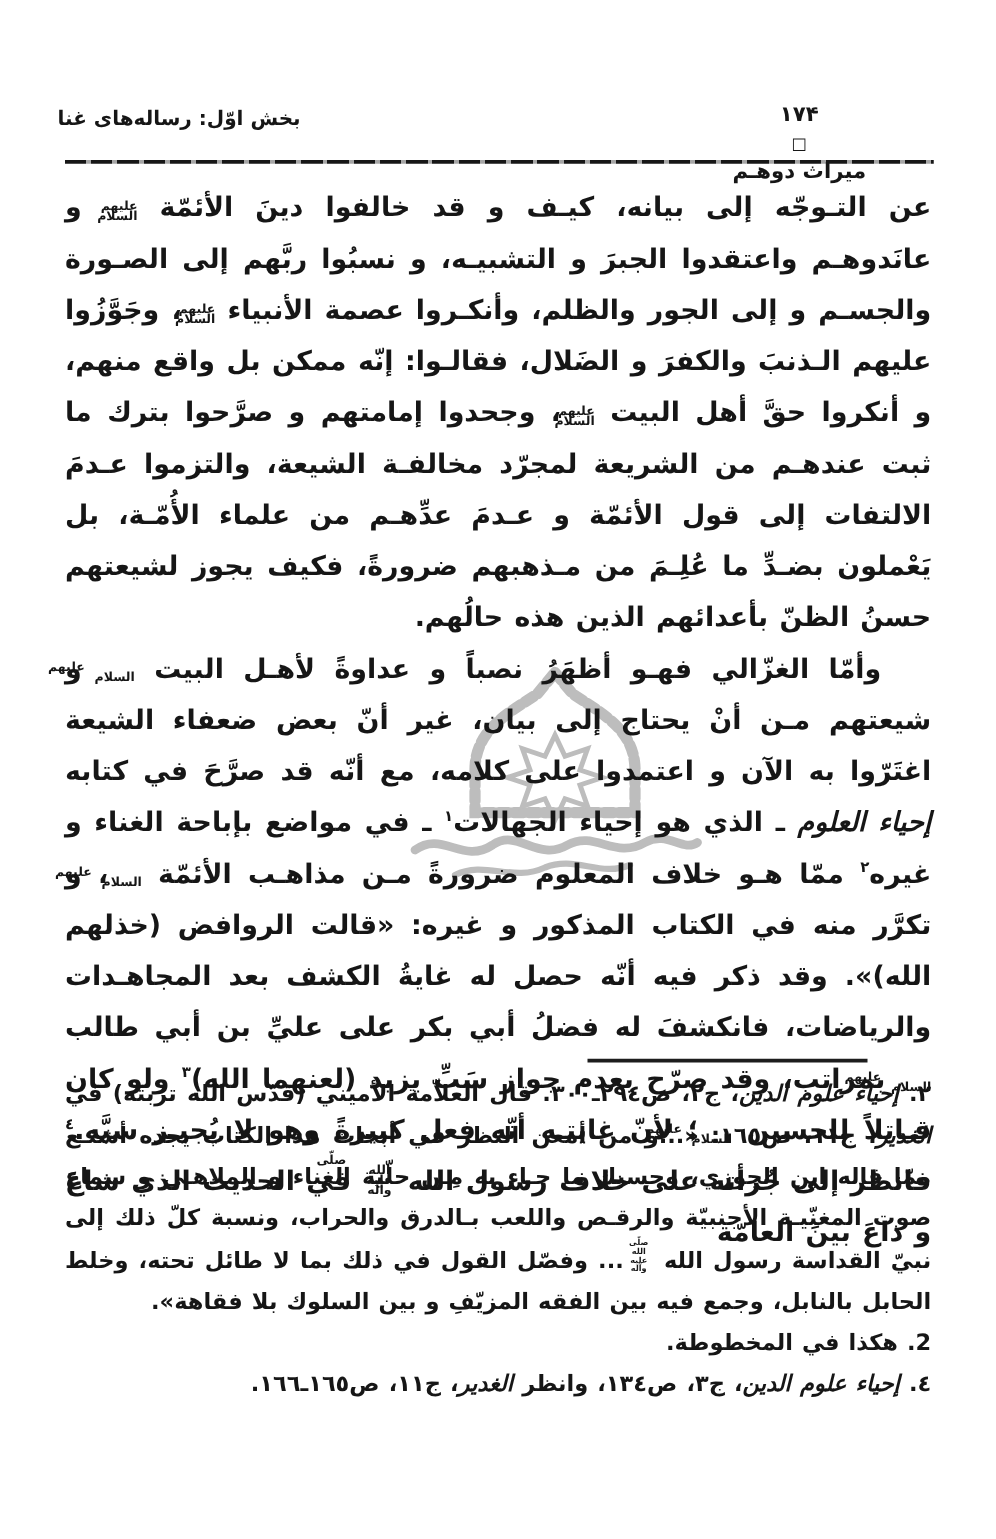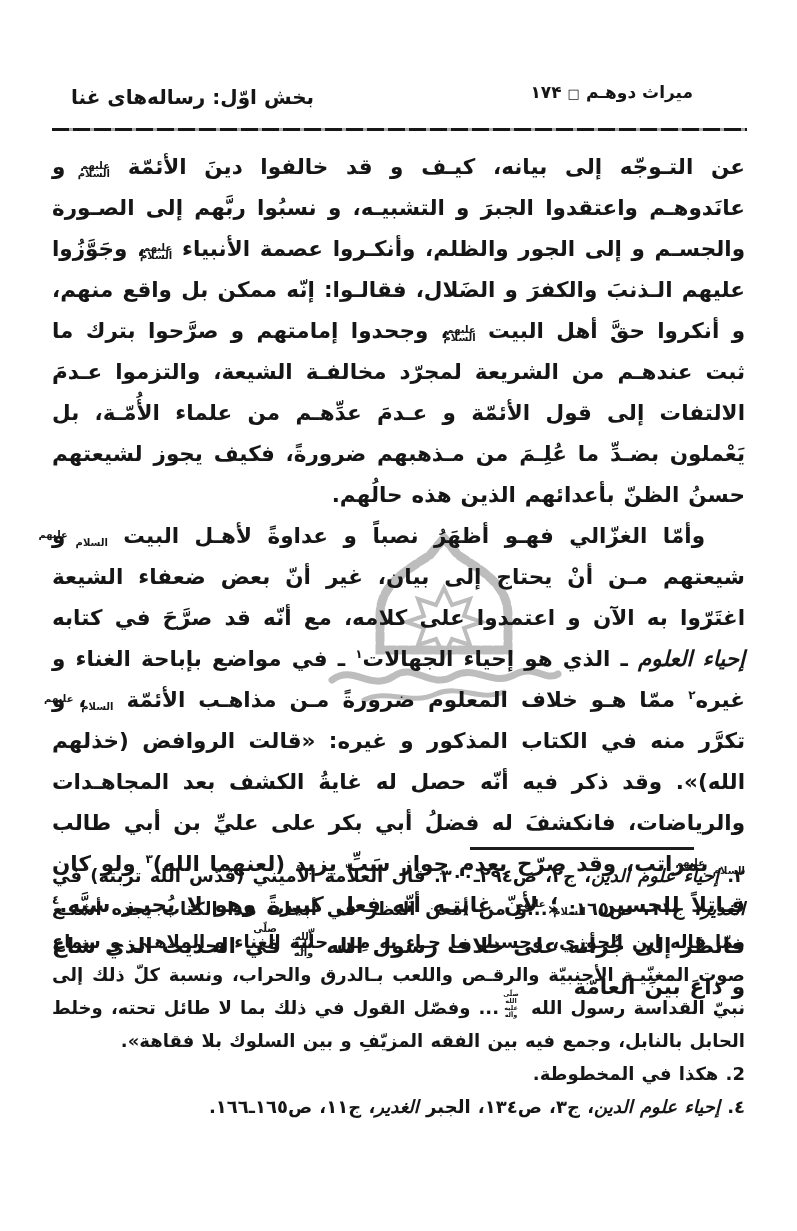--- a/index.html
+++ b/index.html
@@ -3,24 +3,24 @@
 <meta charset="utf-8">
 <style>
   html,body { margin:0; padding:0; background:#e8e8e8; }
   .page {
     position:relative; width:797px; height:1231px; margin:0 auto;
     background:#ffffff; overflow:hidden;
     font-family:"DejaVu Sans", sans-serif; color:#161616;
   }
   
   .hdr { position:absolute; top:82px; left:0; right:0; height:34px; font-weight:bold; }
-  .hdr-right { position:absolute; right:104px; top:0; display:flex; direction:ltr; align-items:center; gap:6px; font-size:17px; }
+  .hdr-right { position:absolute; right:104px; top:0; display:flex; direction:ltr; align-items:center; gap:6px; font-size:17px;flex-direction:column; }
   .hdr-right .title { direction:rtl; }
   .sq { font-size:13px; line-height:1; transform:translateY(1px); }
-  .hdr-left { position:absolute; left:71px; top:3px; direction:rtl; font-size:20px; }
+  .hdr-left { position:absolute; left:46px; top:3px; direction:rtl; font-size:16px; }
   .hdr-rule {
     position:absolute; top:128px; left:52px; right:50px; height:3px;
     background:repeating-linear-gradient(90deg,#171717 0 17px, rgba(23,23,23,.38) 17px 21px);
   }
   
   .body-text {
     position:absolute; top:146px; left:52px; right:52px; z-index:2;
     direction:rtl; text-align:justify; font-size:21.5px; line-height:41px;
     font-weight:bold; word-spacing:1.5px;
   }
@@ -70,16 +70,16 @@
 
   <div class="body-text">
       <p class="para"><span>عن التـوجّه إلى بيانه، كيـف و قد خالفوا دينَ الأئمّة </span><span class="hon">عليهم السلام</span><span> و عانَدوهـم واعتقدوا الجبرَ و التشبيـه، و نسبُوا ربَّهم إلى الصـورة والجسـم و إلى الجور والظلم، وأنكـروا عصمة الأنبياء </span><span class="hon">عليهم السلام</span><span>، وجَوَّزُوا عليهم الـذنبَ والكفرَ و الضَلال، فقالـوا: إنّه ممكن بل واقع منهم، و أنكروا حقَّ أهل البيت </span><span class="hon">عليهم السلام</span><span>، وجحدوا إمامتهم و صرَّحوا بترك ما ثبت عندهـم من الشريعة لمجرّد مخالفـة الشيعة، والتزموا عـدمَ الالتفات إلى قول الأئمّة و عـدمَ عدِّهـم من علماء الأُمّـة، بل يَعْملون بضـدِّ ما عُلِـمَ من مـذهبهم ضرورةً، فكيف يجوز لشيعتهم حسنُ الظنّ بأعدائهم الذين هذه حالُهم.</span></p>
       <p class="para indent"><span>وأمّا الغزّالي فهـو أظهَرُ نصباً و عداوةً لأهـل البيت </span><span class="hon">عليهم السلام</span><span> و شيعتهم مـن أنْ يحتاج إلى بيان، غير أنّ بعض ضعفاء الشيعة اغتَرّوا به الآن و اعتمدوا على كلامه، مع أنّه قد صرَّحَ في كتابه </span><span class="bk">إحياء العلوم</span><span> ـ الذي هو إحياء الجهالات</span><sup class="fnmark">١</sup><span> ـ في مواضع بإباحة الغناء و غيره</span><sup class="fnmark">٢</sup><span> ممّا هـو خلاف المعلوم ضرورةً مـن مذاهـب الأئمّة </span><span class="hon">عليهم السلام</span><span>، و تكرَّر منه في الكتاب المذكور و غيره: «قالت الروافض (خذلهم الله)». وقد ذكر فيه أنّه حصل له غايةُ الكشف بعد المجاهـدات والرياضات، فانكشفَ له فضلُ أبي بكر على عليِّ بن أبي طالب </span><span class="hon">عليهم السلام</span><span> بمراتب، وقد صرّح بعدم جواز سَبِّ يزيد (لعنهما الله)</span><sup class="fnmark">٣</sup><span> ولو كان قـاتلاً للحسين </span><span class="hon">عليهم السلام</span><span>؛ لأنّ غايتـه أنّه فعل كبيرةً وهو لا يُجيـز سبَّه.</span><sup class="fnmark">٤</sup><span> فانظر إلى جُرأته على خلاف رسول الله </span><span class="hon">صلّى الله عليه وآله</span><span> في الحديث الذي شاعَ و ذاعَ بينَ العامّة</span></p>
     </div>
 
   <div class="fnsep"></div>
   <div class="fnotes">
       <p class="fnote"><span>٢. </span><span class="bk">إحياء علوم الدين</span><span>، ج٢، ص٢٩٤ـ٣٠٠. قال العلاّمة الأميني (قدّس الله تربته) في </span><span class="bk">الغدير</span><span>، ج١١، ص١٦٥: «...و من أمعن النظر في أبحاث هذا الكتاب يجده أشنـع ممّا قاله ابن الجوزي، وحسبك ما جـاء به مِـن حلّية الغناء و الملاهـي و سماع صوت المغنّيـة الأجنبيّة والرقـص واللعب بـالدرق والحراب، ونسبة كلّ ذلك إلى نبيّ القداسة رسول الله </span><span class="hon">صلّى الله عليه وآله</span><span>... وفصّل القول في ذلك بما لا طائل تحته، وخلط الحابل بالنابل، وجمع فيه بين الفقه المزيّفِ و بين السلوك بلا فقاهة».</span></p>
       <p class="fnote"><span>2. هكذا في المخطوطة.</span></p>
-      <p class="fnote"><span>٤. </span><span class="bk">إحياء علوم الدين</span><span>، ج٣، ص١٣٤، الجبر </span><span class="bk">الغدير</span><span>، ج١١، ص١٦٥ـ١٦٦.</span></p>
+      <p class="fnote"><span>٤. </span><span class="bk">إحياء علوم الدين</span><span>، ج٣، ص١٣٤، وانظر </span><span class="bk">الغدير</span><span>، ج١١، ص١٦٥ـ١٦٦.</span></p>
     </div>
 
 </div>
 
 </body></html>

